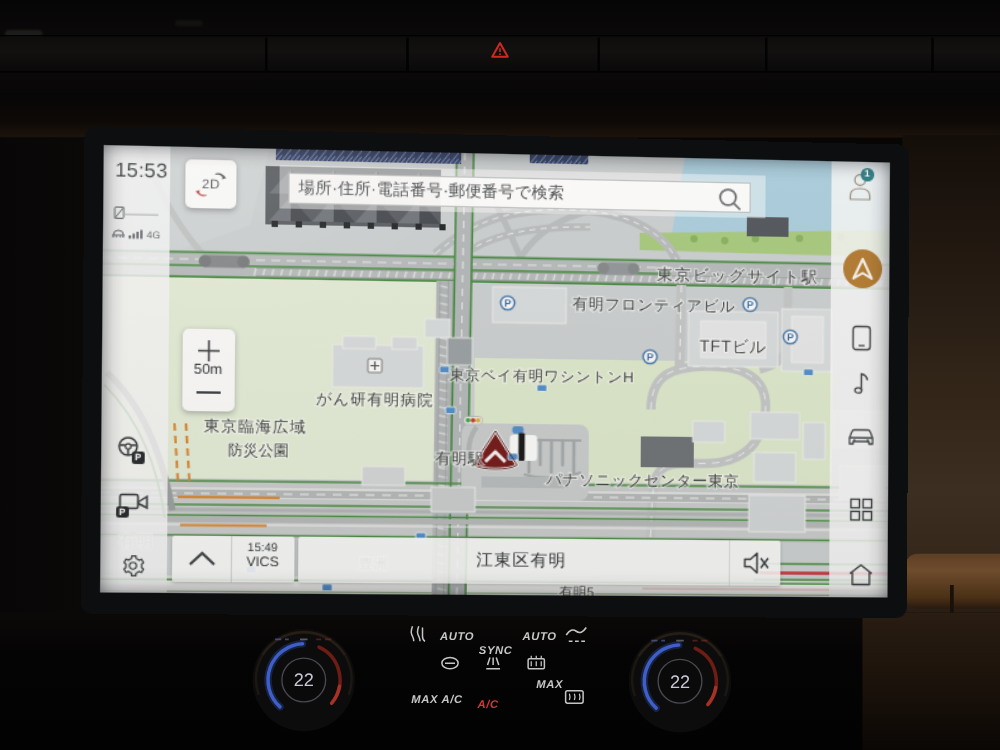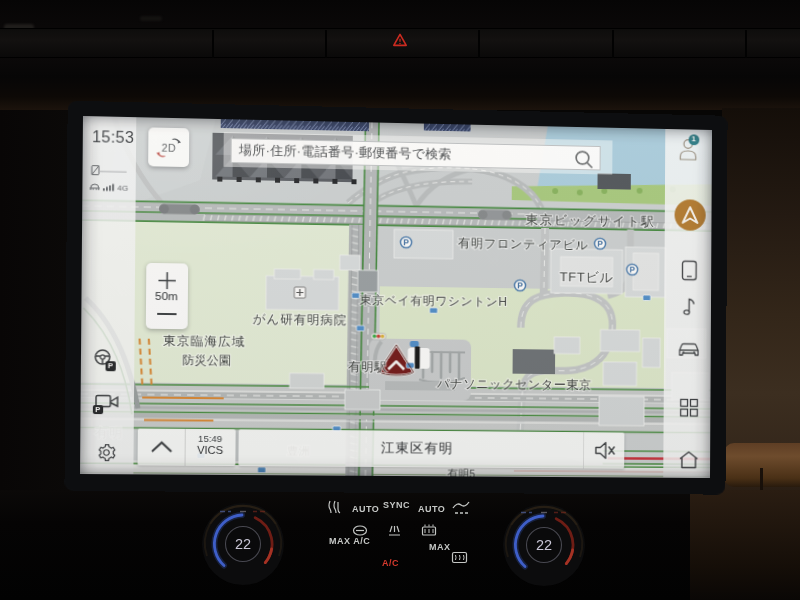--- a/index.html
+++ b/index.html
@@ -12,21 +12,21 @@
 #hazard{left:392px;top:32px;width:16px;height:16px;}
 #dashleft{left:0;top:110px;width:70px;height:420px;background:linear-gradient(90deg,#080606,#0b0908);}
 #dashright{left:722px;top:108px;width:78px;height:492px;background:linear-gradient(#140e09 0%,#241a12 22%,#332619 42%,#3c2e20 58%,#33261a 72%,#1c130c 86%,#0e0906 100%);}
 #handle{left:724px;top:443px;width:76px;height:44px;background:linear-gradient(#5e3e24,#6e4c2d 30%,#4a3016 80%,#281a0d);border-radius:10px 0 0 10px;}
 #handleseam{left:760px;top:468px;width:3px;height:130px;background:linear-gradient(#1a110a,#0a0705);}
 #dashbottom{left:0;top:490px;width:800px;height:110px;background:linear-gradient(#0b0908,#050404 30%,#020202);}
 #dbr{left:690px;top:490px;width:110px;height:110px;background:linear-gradient(#2a1d12,#150e08 70%,#0a0705);}
 
 #climate{left:125px;top:492px;width:575px;height:92px;}
 .knob{position:absolute;width:86px;height:86px;}
-.cc{position:absolute;color:#c6c8c6;font-size:9px;font-weight:bold;letter-spacing:.5px;}
+.cc{position:absolute;color:#c6c8c6;font-size:9px;font-weight:bold;letter-spacing:.5px;font-style:italic;}
 .ccicon{position:absolute;}
 
 #screenwrap{left:0;top:0;width:630px;height:358px;transform-origin:0 0;transform:matrix3d(1.030908,0.028155,0,0.00004564,-0.008714,0.998019,0,-0.00000418,0,0,1,0,83,116,0,1);}
 #bezel{position:absolute;left:-15px;top:-15px;width:661px;height:390px;background:#0d0e10;border-radius:9px;}
 #screen{position:absolute;left:0;top:0;width:630px;height:358px;overflow:hidden;background:#cbd0d2;filter:saturate(0.92) contrast(0.96) brightness(0.995) sepia(0.03) blur(0.3px);}
 #glare{position:absolute;left:0;top:0;width:630px;height:358px;pointer-events:none;background:radial-gradient(ellipse 400px 200px at 15% 8%,rgba(255,255,255,0.10),rgba(255,255,255,0) 60%),linear-gradient(rgba(255,255,255,0.02),rgba(0,0,0,0.04));box-shadow:inset 0 10px 14px -8px rgba(25,28,34,.4),inset 0 -12px 16px -10px rgba(25,28,34,.45),inset 14px 0 16px -12px rgba(25,28,34,.4),inset -14px 0 16px -12px rgba(25,28,34,.4);}
 
 #leftbar{left:0;top:0;width:52px;height:358px;background:rgba(246,247,248,0.84);}
 #clock{left:9px;top:12px;font-size:16px;color:#3a3e42;letter-spacing:0.2px;}
 .pbadge{position:absolute;width:9.5px;height:9.5px;background:#26282a;color:#fff;font-size:7.5px;font-weight:bold;text-align:center;line-height:9.5px;border-radius:2px;}
@@ -93,37 +93,37 @@
       <text x="43" y="48" font-size="14.5" fill="#c9c6d6" text-anchor="middle" font-family="Liberation Sans">22</text>
       <path d="M20,10.5 h5 M28,10.5 h3" stroke="#5a74c8" stroke-width="1.4" opacity="0.55"></path>
       <path d="M40,10.5 h6" stroke="#a8a4b0" stroke-width="1.4" opacity="0.5"></path>
       <path d="M53,10.5 h4 M60,10.5 h5" stroke="#8a2c20" stroke-width="1.4" opacity="0.55"></path>
     </svg>
     <svg class="abs ccicon" style="left:201px;top:8px" width="16" height="15" viewBox="0 0 16 15">
       <path d="M4,1 q-2,5 0,8 q1,2 1,4 M9,1 q-2,5 0,8 q1,2 1,4" fill="none" stroke="#c4c6c4" stroke-width="1.2"></path>
       <path d="M12,2 v7 q0,3 2,4" fill="none" stroke="#c4c6c4" stroke-width="1.2"></path>
     </svg>
     <div class="cc" style="left:227px;top:12px">AUTO</div>
-    <div class="cc" style="left:258px;top:8px">SYNC</div>
+    <div class="cc" style="left:258px;top:23px">SYNC</div>
     <div class="cc" style="left:293px;top:12px">AUTO</div>
     <svg class="abs ccicon" style="left:327px;top:8px" width="18" height="15" viewBox="0 0 18 15">
       <path d="M1,8 q4,-6 8,-3 t8,-3 M3,13 h3 M8,13 h3 M13,13 h3" fill="none" stroke="#c4c6c4" stroke-width="1.3"></path>
     </svg>
     <svg class="abs ccicon" style="left:227px;top:32px" width="16" height="13" viewBox="0 0 16 13">
       <ellipse cx="8" cy="6.5" rx="6.5" ry="4.5" fill="none" stroke="#c4c6c4" stroke-width="1.2"></ellipse>
       <path d="M4,6.5 h8" stroke="#c4c6c4" stroke-width="1.2"></path>
     </svg>
     <svg class="abs ccicon" style="left:262px;top:31px" width="15" height="14" viewBox="0 0 15 14">
       <path d="M2,12 h11 M3,9 l2,-6 M7.5,9 l0,-6 M12,9 l-2,-6" fill="none" stroke="#c4c6c4" stroke-width="1.2"></path>
     </svg>
     <svg class="abs ccicon" style="left:296px;top:31px" width="16" height="14" viewBox="0 0 16 14">
       <rect x="1.5" y="4" width="13" height="8" rx="1" fill="none" stroke="#c4c6c4" stroke-width="1.2"></rect>
       <path d="M4,1.5 v2 M8,1.5 v2 M12,1.5 v2 M4,6 v4 M8,6 v4 M12,6 v4" stroke="#c4c6c4" stroke-width="1"></path>
     </svg>
-    <div class="cc" style="left:204px;top:44px">MAX A/C</div>
+    <div class="cc" style="left:204px;top:62px">MAX A/C</div>
     <div class="cc" style="left:257px;top:66px;color:#d63a2e">A/C</div>
     <div class="cc" style="left:304px;top:50px">MAX</div>
     <svg class="abs ccicon" style="left:326px;top:58px" width="17" height="15" viewBox="0 0 17 15">
       <rect x="1.5" y="2.5" width="14" height="10" rx="1.5" fill="none" stroke="#c4c6c4" stroke-width="1.2"></rect>
       <path d="M4.5,5 q1,2.5 0,5 M8.5,5 q1,2.5 0,5 M12.5,5 q1,2.5 0,5" fill="none" stroke="#c4c6c4" stroke-width="1"></path>
     </svg>
   </div>
   <div class="abs" id="screenwrap">
     <div id="bezel"></div>
     <div id="screen">

